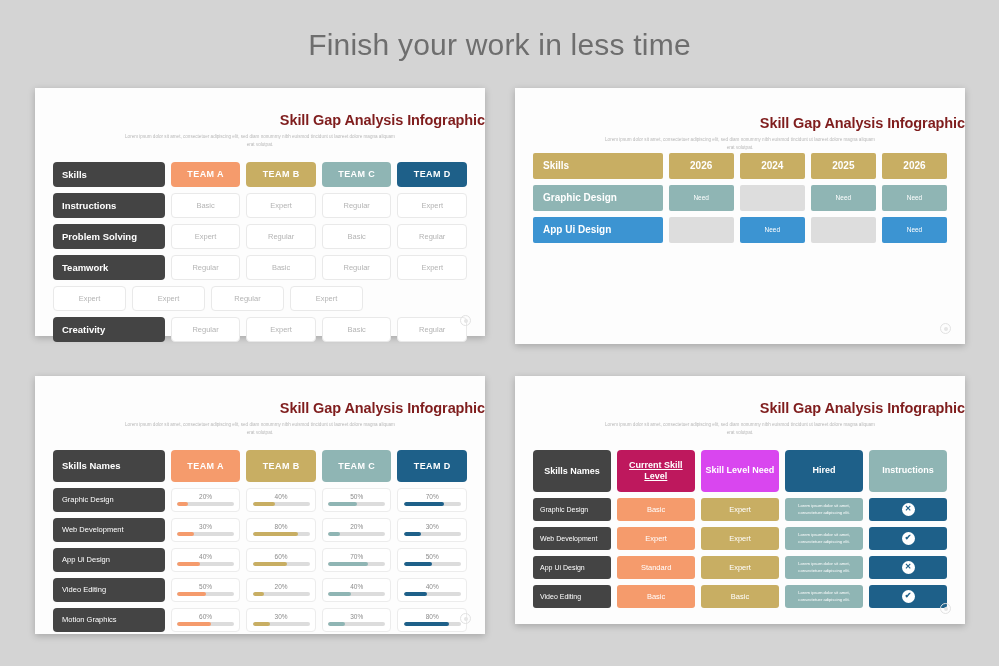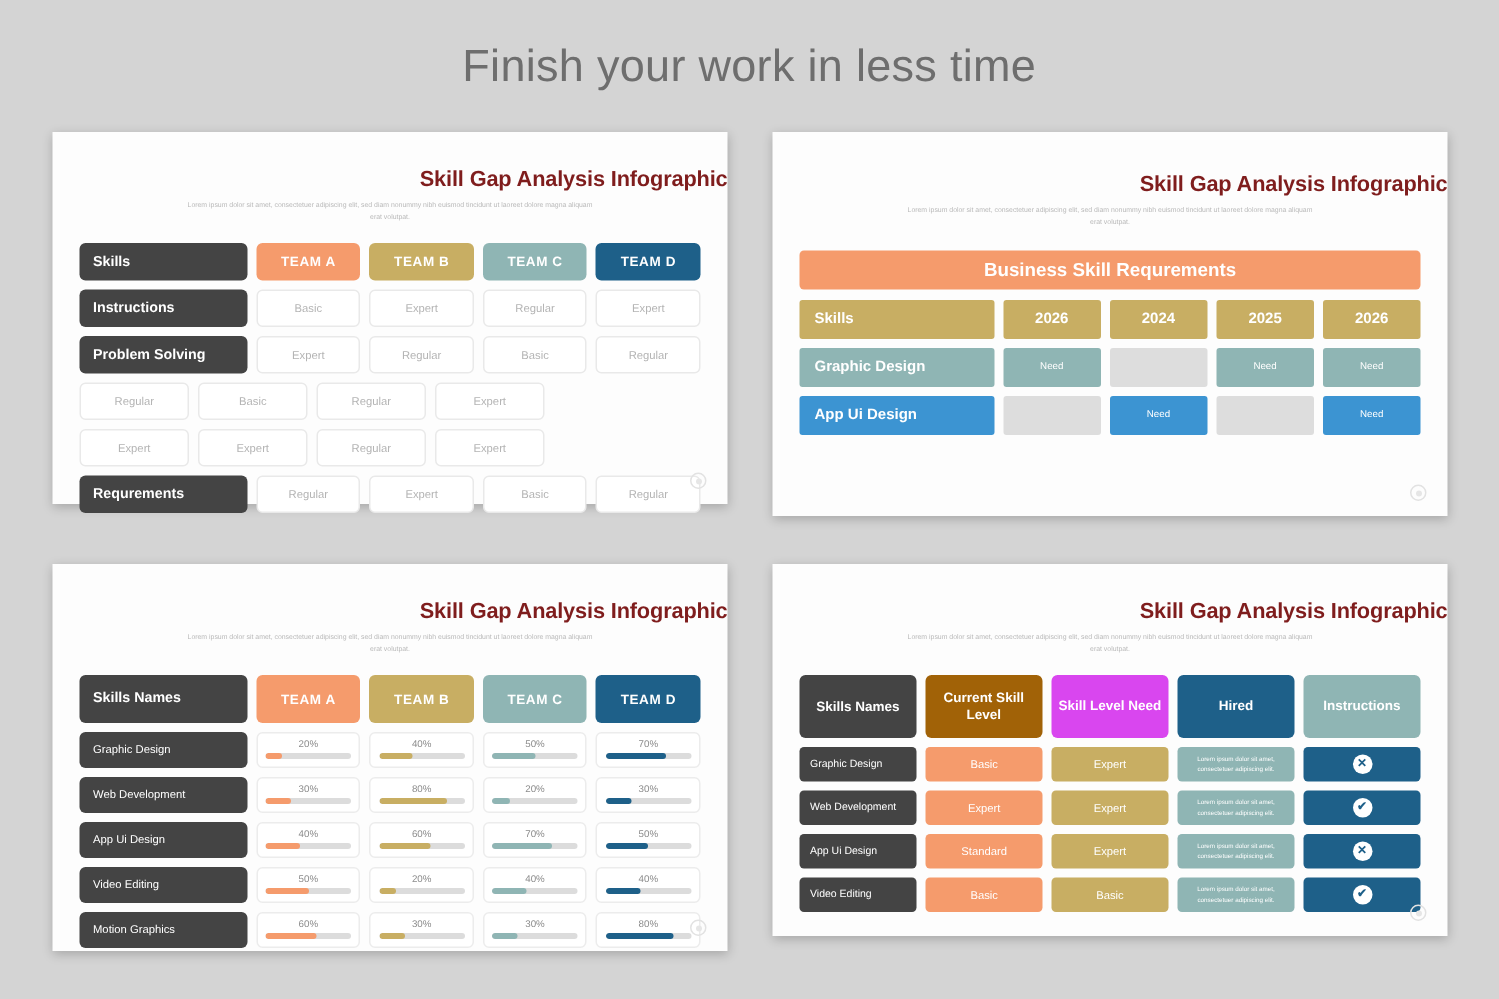--- a/index.html
+++ b/index.html
@@ -168,48 +168,48 @@
         <div class="cellbox val">Expert</div>
       </div>
       <div class="row">
         <div class="cellbox lbl">Problem Solving</div>
         <div class="cellbox val">Expert</div>
         <div class="cellbox val">Regular</div>
         <div class="cellbox val">Basic</div>
         <div class="cellbox val">Regular</div>
       </div>
       <div class="row">
+        <div class="cellbox lbl">Teamwork</div>
         <div class="cellbox val">Regular</div>
         <div class="cellbox val">Basic</div>
         <div class="cellbox val">Regular</div>
         <div class="cellbox val">Expert</div>
       </div>
       <div class="row">
         <div class="cellbox val">Expert</div>
         <div class="cellbox val">Expert</div>
         <div class="cellbox val">Regular</div>
         <div class="cellbox val">Expert</div>
       </div>
       <div class="row">
-        <div class="cellbox lbl">Requrements</div>
+        <div class="cellbox lbl">Creativity</div>
         <div class="cellbox val">Regular</div>
         <div class="cellbox val">Expert</div>
         <div class="cellbox val">Basic</div>
         <div class="cellbox val">Regular</div>
       </div>
     </div>
   <div class="wm">
       <i></i>
     </div>
 </div>
 
 <div class="card" id="card2">
   <div class="card-title">Skill Gap Analysis Infographic</div>
   <div class="card-sub">Lorem ipsum dolor sit amet, consectetuer adipiscing elit, sed diam nonummy nibh euismod tincidunt ut laoreet dolore magna aliquam erat volutpat.</div>
-  <div class="banner">Business Skill Requrements</div>
   <div class="tbl" id="c2body">
       <div class="row">
         <div class="cellbox hdr-skill">Skills</div>
         <div class="cellbox hdr-year">2026</div>
         <div class="cellbox hdr-year">2024</div>
         <div class="cellbox hdr-year">2025</div>
         <div class="cellbox hdr-year">2026</div>
       </div>
       <div class="row">
         <div class="cellbox skill" style="background: rgb(143, 181, 180);">Graphic Design</div>
@@ -382,21 +382,21 @@
       <i></i>
     </div>
 </div>
 
 <div class="card" id="card4">
   <div class="card-title">Skill Gap Analysis Infographic</div>
   <div class="card-sub">Lorem ipsum dolor sit amet, consectetuer adipiscing elit, sed diam nonummy nibh euismod tincidunt ut laoreet dolore magna aliquam erat volutpat.</div>
   <div class="tbl" id="c4body">
       <div class="row">
         <div class="cellbox lbl-hdr" style="background: rgb(68, 68, 68);">Skills Names</div>
-        <div class="cellbox hdr" style="background: #a16207;">Current Skill Level</div>
+        <div class="cellbox hdr" style="background: #be185d; text-decoration: underline;">Current Skill Level</div>
         <div class="cellbox hdr" style="background: #d946ef;">Skill Level Need</div>
         <div class="cellbox hdr" style="background: rgb(30, 96, 137);">Hired</div>
         <div class="cellbox hdr" style="background: rgb(143, 181, 180);">Instructions</div>
       </div>
       <div class="row">
         <div class="cellbox lbl">Graphic Design</div>
         <div class="cellbox c-cur">Basic</div>
         <div class="cellbox c-need">Expert</div>
         <div class="cellbox c-ins">Lorem ipsum dolor sit amet, consectetuer adipiscing elit.</div>
         <div class="cellbox c-hire">

